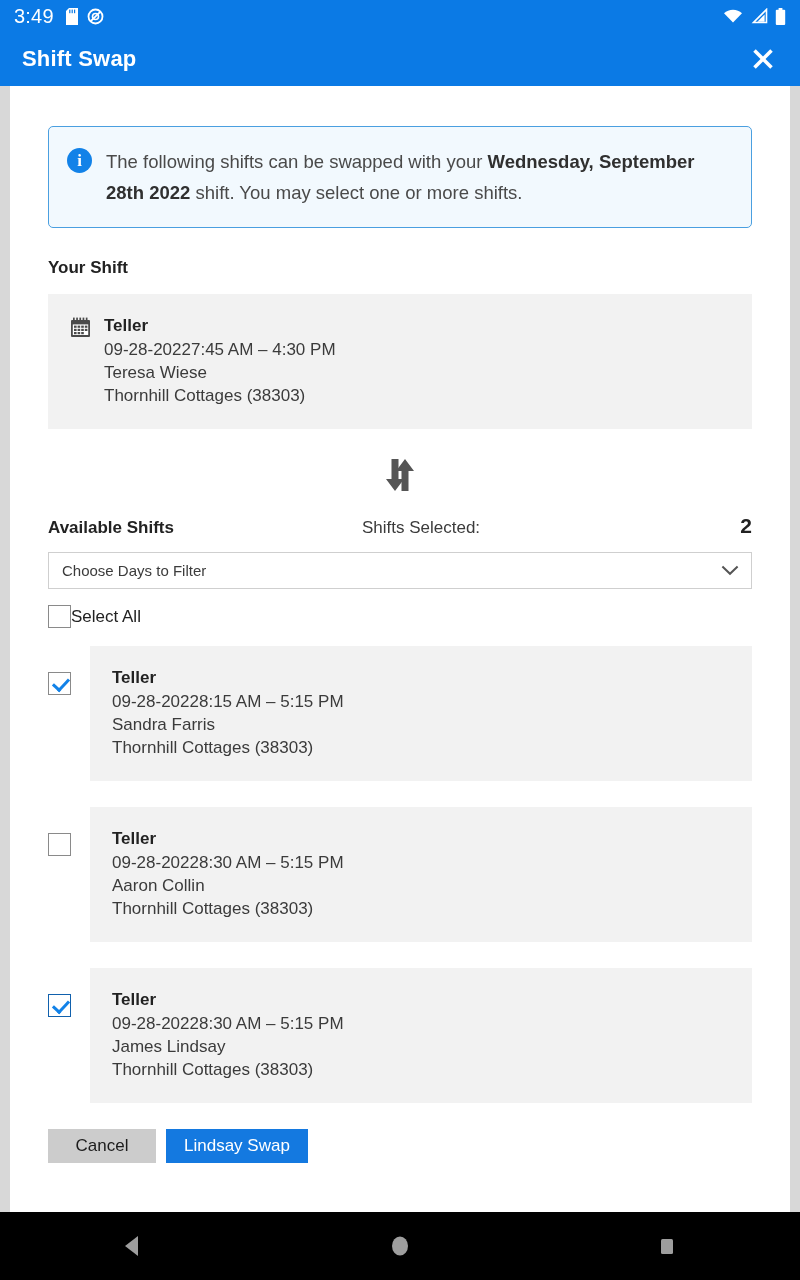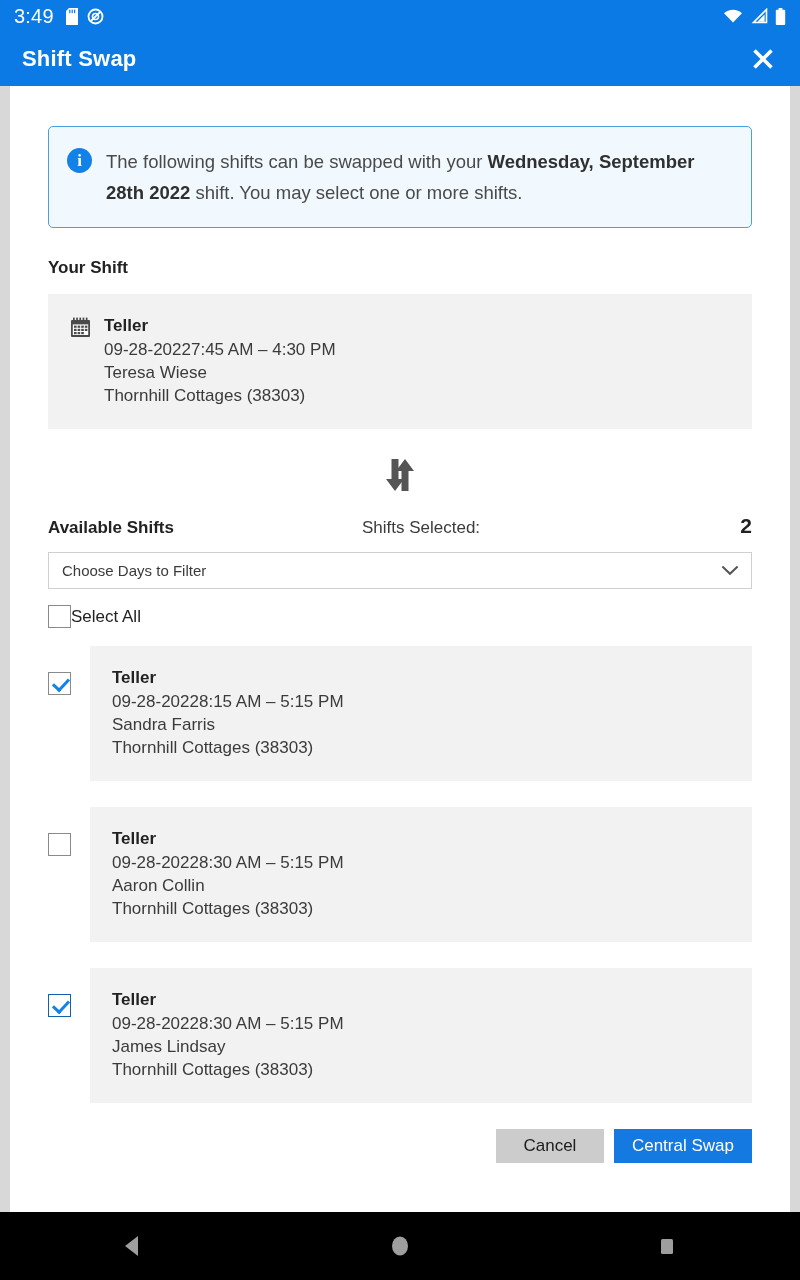--- a/index.html
+++ b/index.html
@@ -258,21 +258,21 @@
   .avail-card {
     margin-left: 19px;
     flex: 1 1 auto;
     min-height: 125px;
   }
 
   
   .footer-btns {
     margin-top: 4px;
     display: flex;
-    justify-content: flex-end;
+    justify-content: flex-start;
     gap: 10px;
     padding-bottom: 18px;
   }
   .btn {
     height: 34px;
     padding: 0 18px;
     font-size: 17px;
     border: none;
     cursor: pointer;
     font-family: "Liberation Sans", sans-serif;
@@ -453,21 +453,21 @@
               <div class="shift-line">James Lindsay</div>
               <div class="shift-line">Thornhill Cottages (38303)</div>
             </div>
           </div>
         </div>
 
       </div>
 
       <div class="footer-btns">
         <button class="btn btn-cancel">Cancel</button>
-        <button class="btn btn-primary">Central Swap</button>
+        <button class="btn btn-primary">Lindsay Swap</button>
       </div>
 
     </div>
 
     <div class="gutter"></div>
   </div>
 
   <div class="nav-bar">
     <div class="nav-btn">
       <svg width="22" height="24" viewBox="0 0 22 24">

